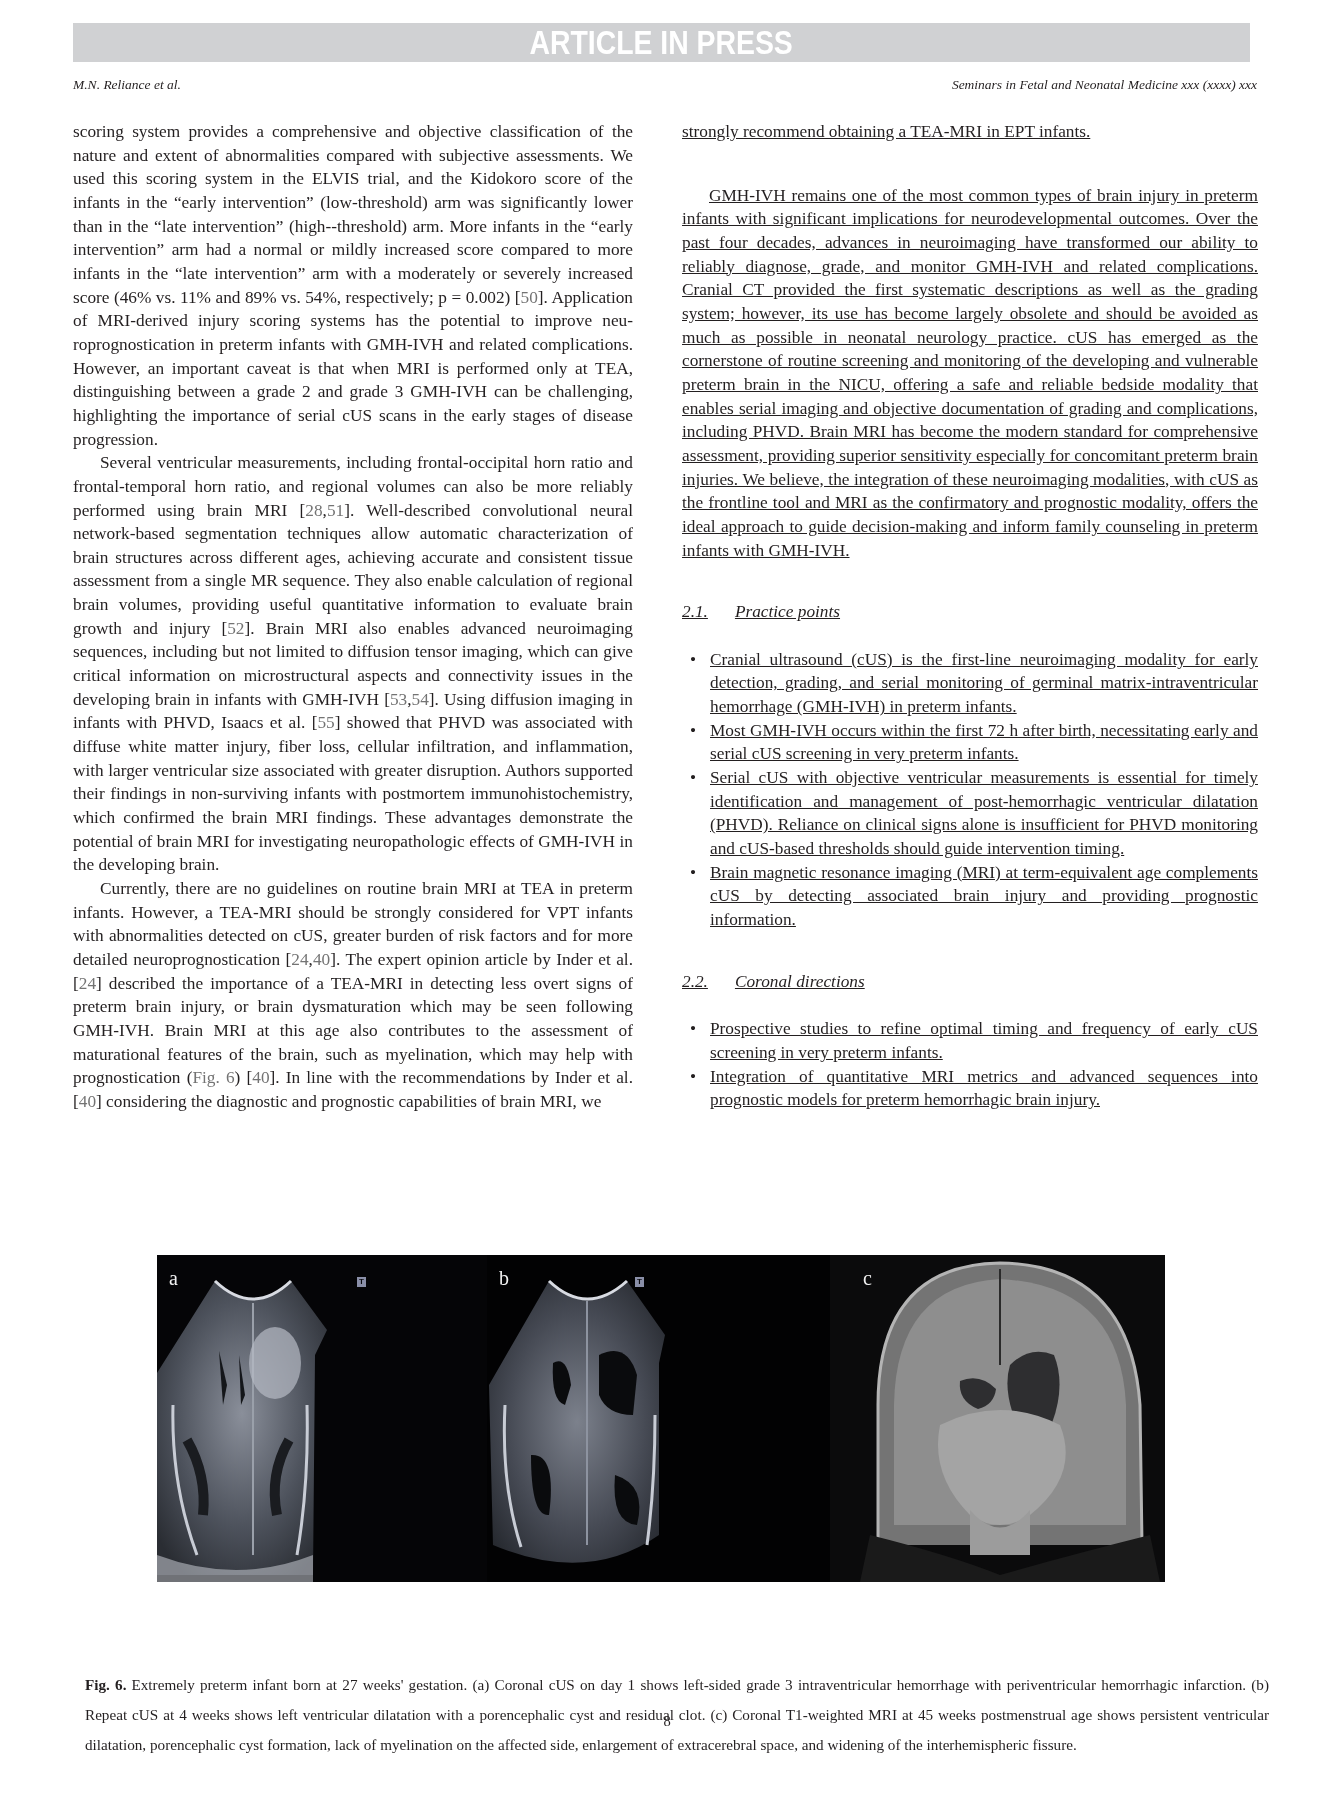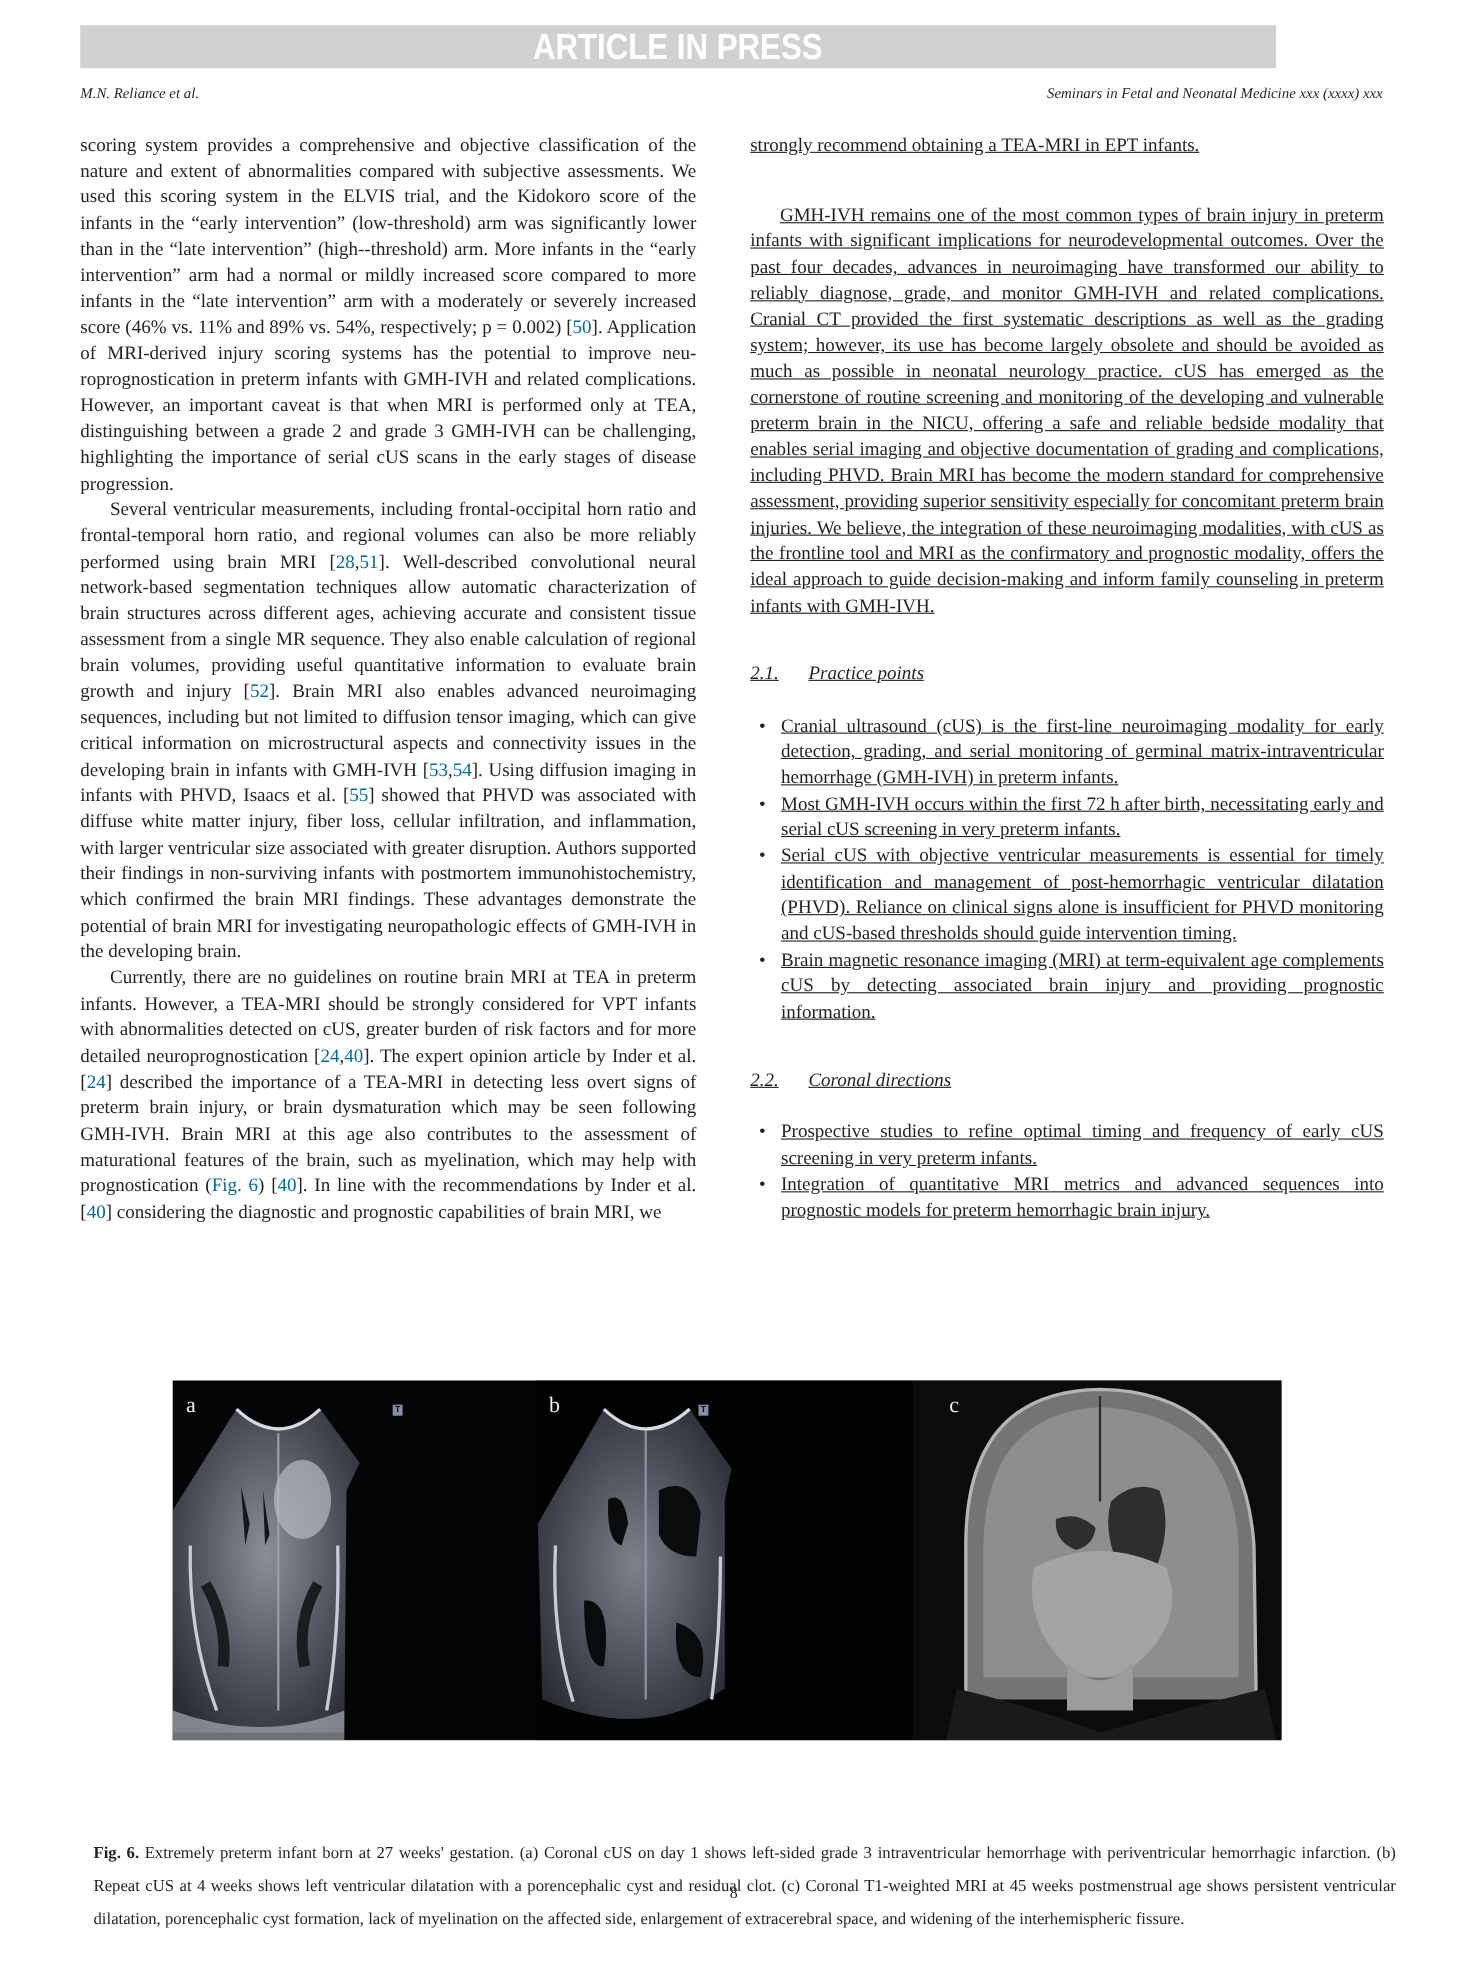--- a/index.html
+++ b/index.html
@@ -1,31 +1,31 @@
 <!DOCTYPE html>
 <html><head>
 <meta charset="utf-8">
 <style>
   html, body { margin: 0; padding: 0; background: #ffffff; }
   body { width: 1334px; height: 1800px; position: relative; overflow: hidden;
          font-family: "Liberation Serif", "DejaVu Serif", serif; color: #231f20; }
-  .band { position: absolute; left: 73px; top: 23px; width: 1087px; height: 39px;
+  .band { position: absolute; left: 73px; top: 23px; width: 1177px; height: 39px;
           background: #d0d1d3; text-align: center; }
   .band span { display: inline-block; color: #ffffff; font-family: "Liberation Sans", sans-serif;
                font-weight: bold; font-size: 33px; line-height: 39px; letter-spacing: 0px;
                transform: scaleX(0.86); transform-origin: center; }
   .runhead { position: absolute; top: 76px; font-style: italic; font-size: 13.5px; line-height: 18px; }
   .runhead.left { left: 73px; }
   .runhead.right { right: 77px; }
   .col { position: absolute; top: 120px; font-size: 17.3px; line-height: 23.65px; }
   .col.left { left: 73px; width: 560px; }
   .col.right { left: 682px; width: 576px; text-decoration: underline; }
   p { margin: 0; text-align: justify; hyphens: manual; }
   p.indent { text-indent: 27px; }
-  a.ref { color: #0369a1; text-decoration: none; }
+  a.ref { color: #737373; text-decoration: none; }
   h2.sec { margin: 26px 0 0 0; font-size: 17.3px; font-weight: bold; line-height: 23.65px; }
   h2.sec .num { margin-right: 9px; }
   h3.sub { margin: 38px 0 0 0; font-size: 17.3px; font-weight: normal; font-style: italic; line-height: 23.65px; }
   h3.sub .num { margin-right: 27px; }
   .gap-p { margin-top: 40px; }
   ul.bul { list-style: none; margin: 24px 0 0 0; padding: 0 0 0 28px; }
   ul.bul li { position: relative; text-align: justify; }
   ul.bul li .dot { position: absolute; left: -20px; top: 0; }
   .figure { position: absolute; left: 157px; top: 1255px; width: 1008px; height: 327px; background: #050507; overflow: hidden; }
   .panel { position: absolute; top: 0; height: 327px; }

